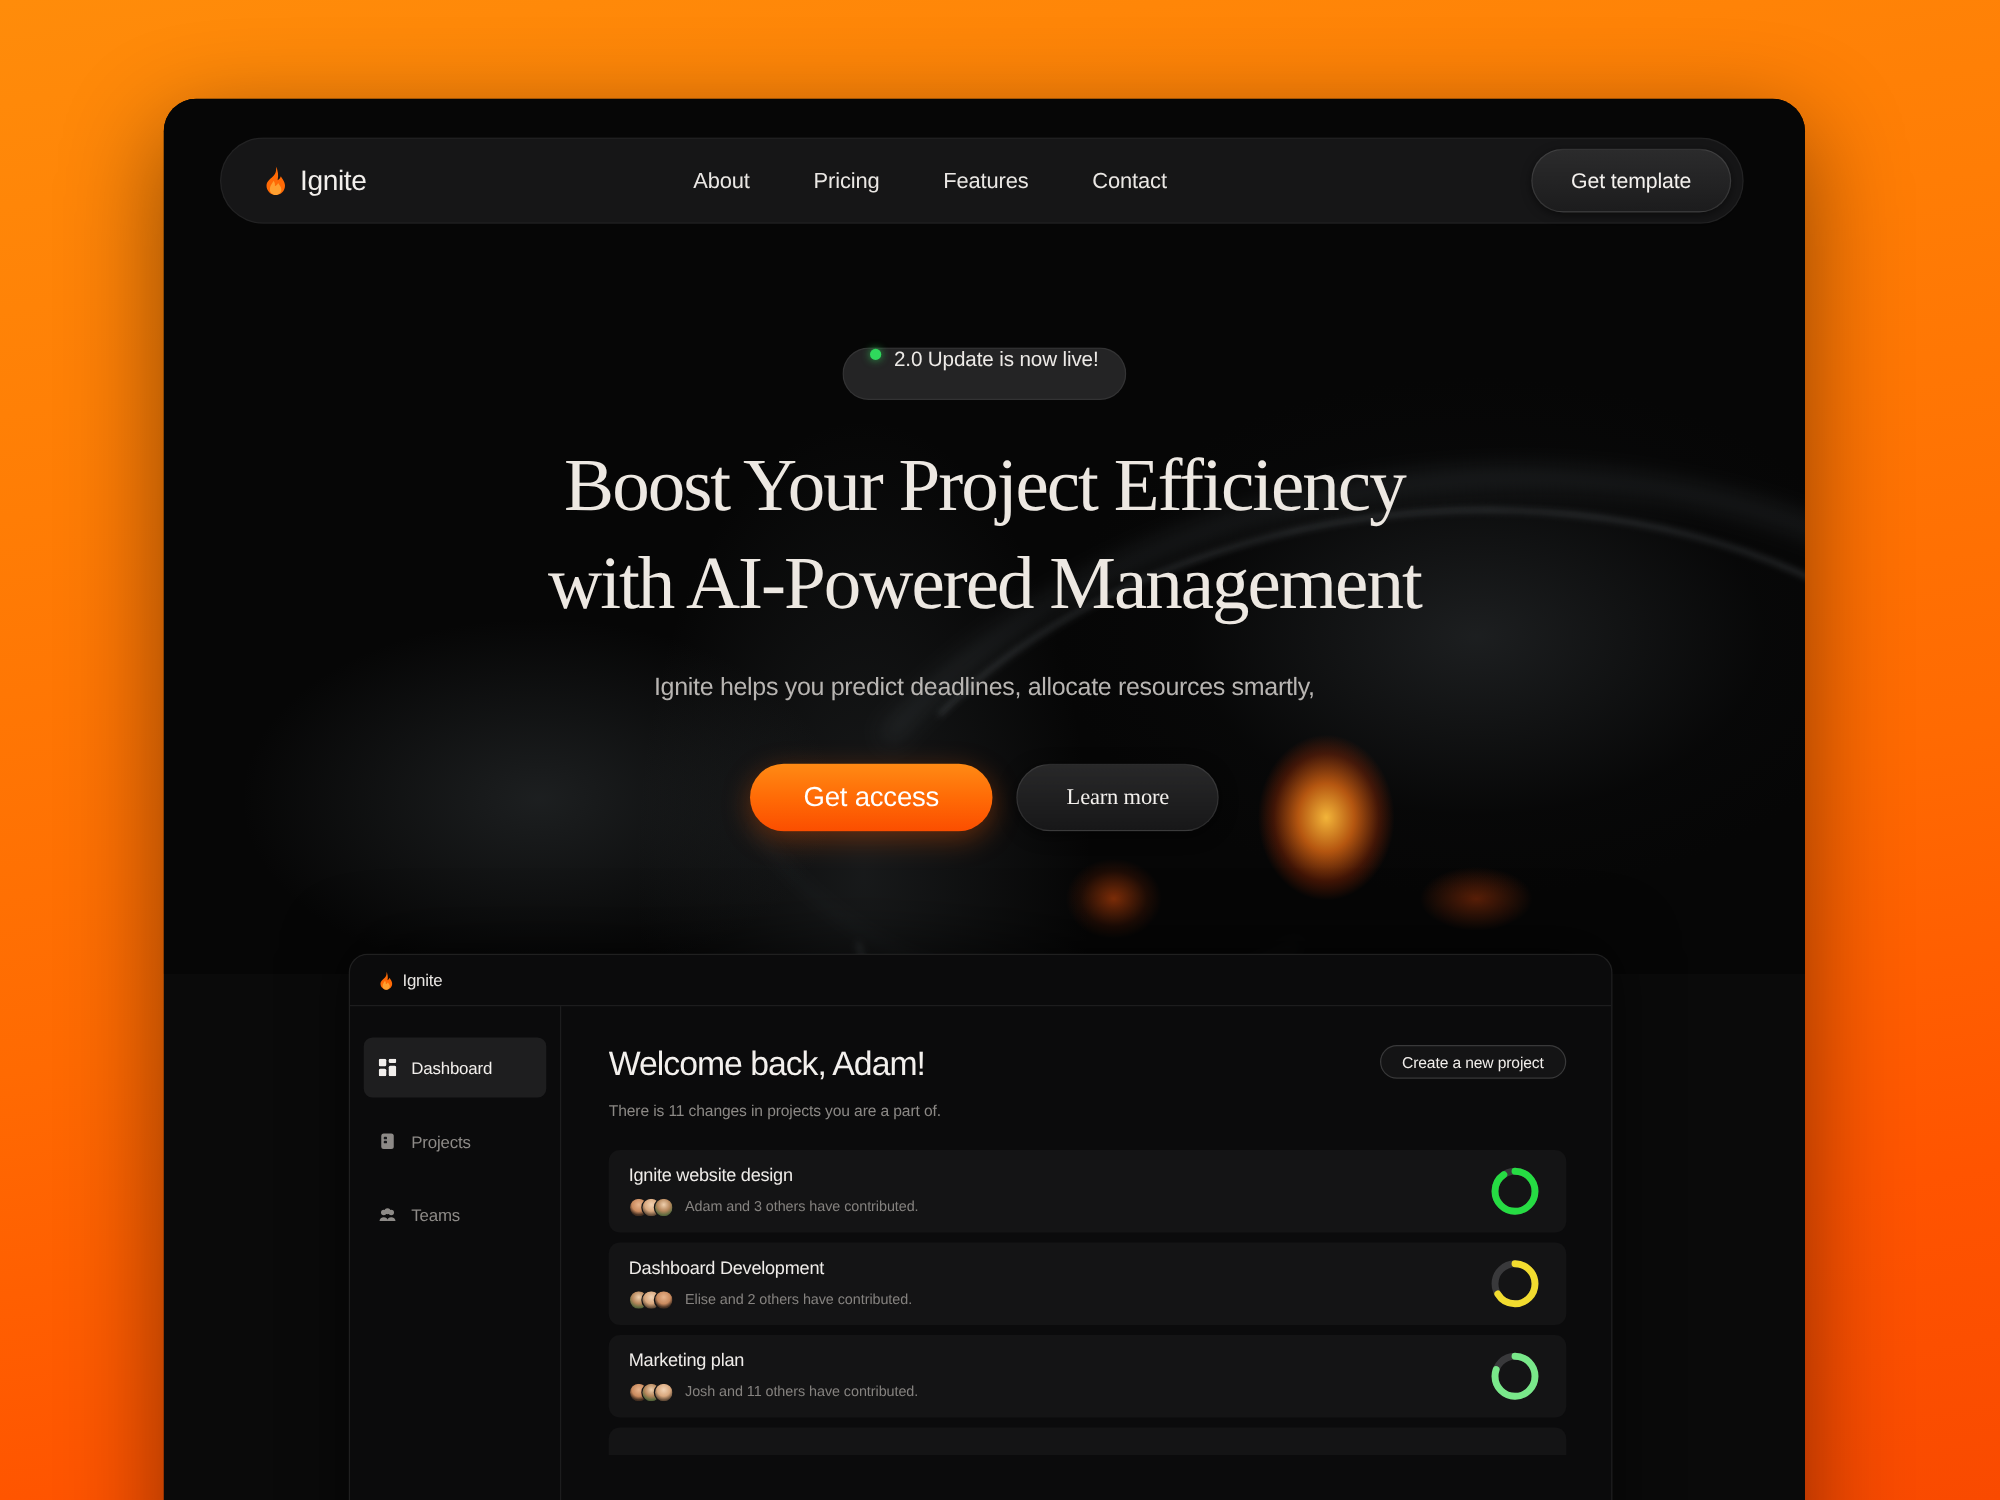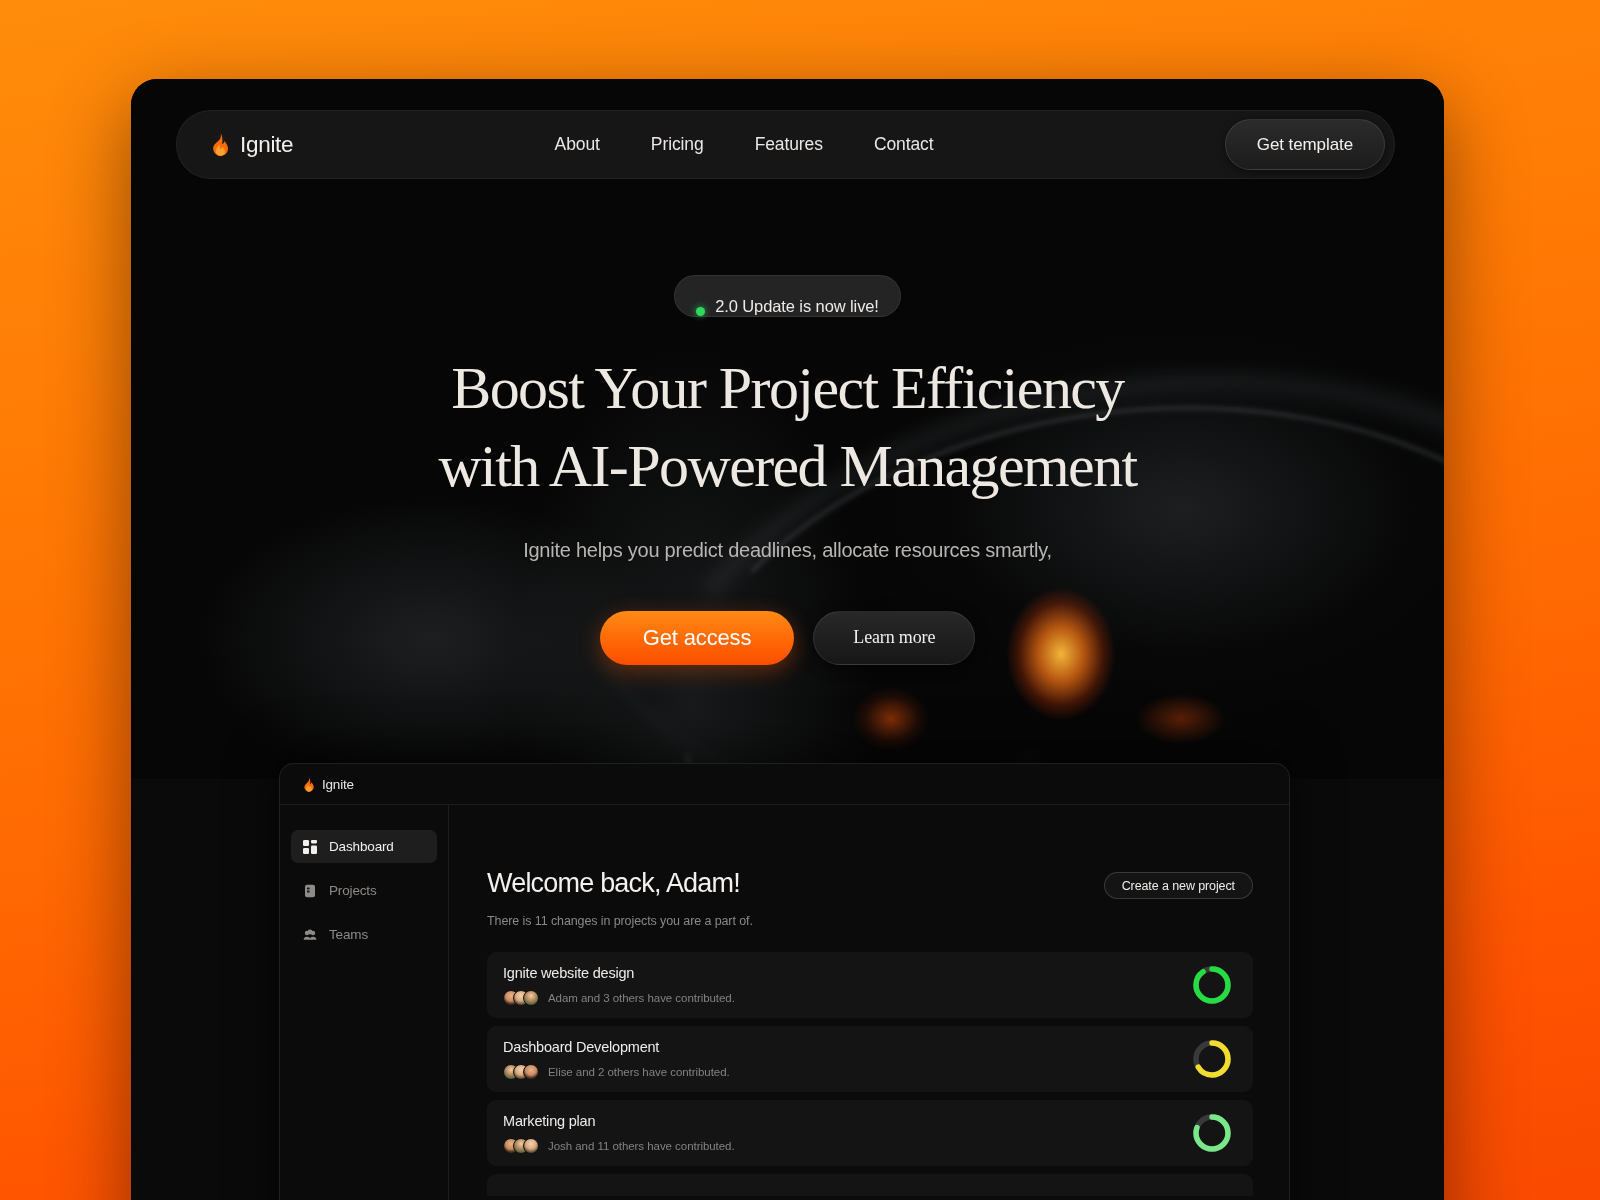--- a/index.html
+++ b/index.html
@@ -142,21 +142,21 @@
   .hero {
     position: absolute;
     left: 0; top: 0;
     width: 1313px;
     z-index: 4;
     text-align: center;
     padding-top: 196px;
   }
   .badge {
     display: inline-flex;
-    align-items: flex-end;
+    align-items: flex-start;
     gap: 10px;
     height: 42px;
     padding: 0 21px;
     border-radius: 21px;
     background: rgba(42,42,43,0.85);
     border: 1px solid rgba(255,255,255,0.07);
     color: #EDEAE7;
     font-size: 16.5px;
     letter-spacing: -0.1px;
   }
@@ -246,36 +246,36 @@
   .dash-body { display: flex; height: 479px; }
   .dash-side {
     width: 169px;
     border-right: 1px solid rgba(255,255,255,0.075);
     padding: 25px 11px 0 11px;
   }
   .side-item {
     display: flex;
     align-items: center;
     gap: 12px;
-    height: 33px;
+    height: 48px;
     padding: 0 12px;
     border-radius: 7px;
     color: #8D8A87;
     font-size: 13.5px;
     letter-spacing: -0.15px;
     margin-bottom: 11px;
     cursor: pointer;
   }
   .side-item.active {
     background: #1E1E1F;
     color: #F2EFEC;
   }
   .side-icon { width: 14px; height: 14px; display: block; flex: none; }
   .dash-main { flex: 1; padding: 31px 36px 0 38px; }
-  .dash-head { display: flex; align-items: flex-end; justify-content: space-between; margin-top: 32px; }
+  .dash-head { display: flex; align-items: flex-start; justify-content: space-between; }
   .welcome {
     color: #F3F0ED;
     font-size: 27px;
     font-weight: 400;
     letter-spacing: -0.8px;
   }
   .newproj {
     height: 27px;
     padding: 0 17px;
     display: flex;

